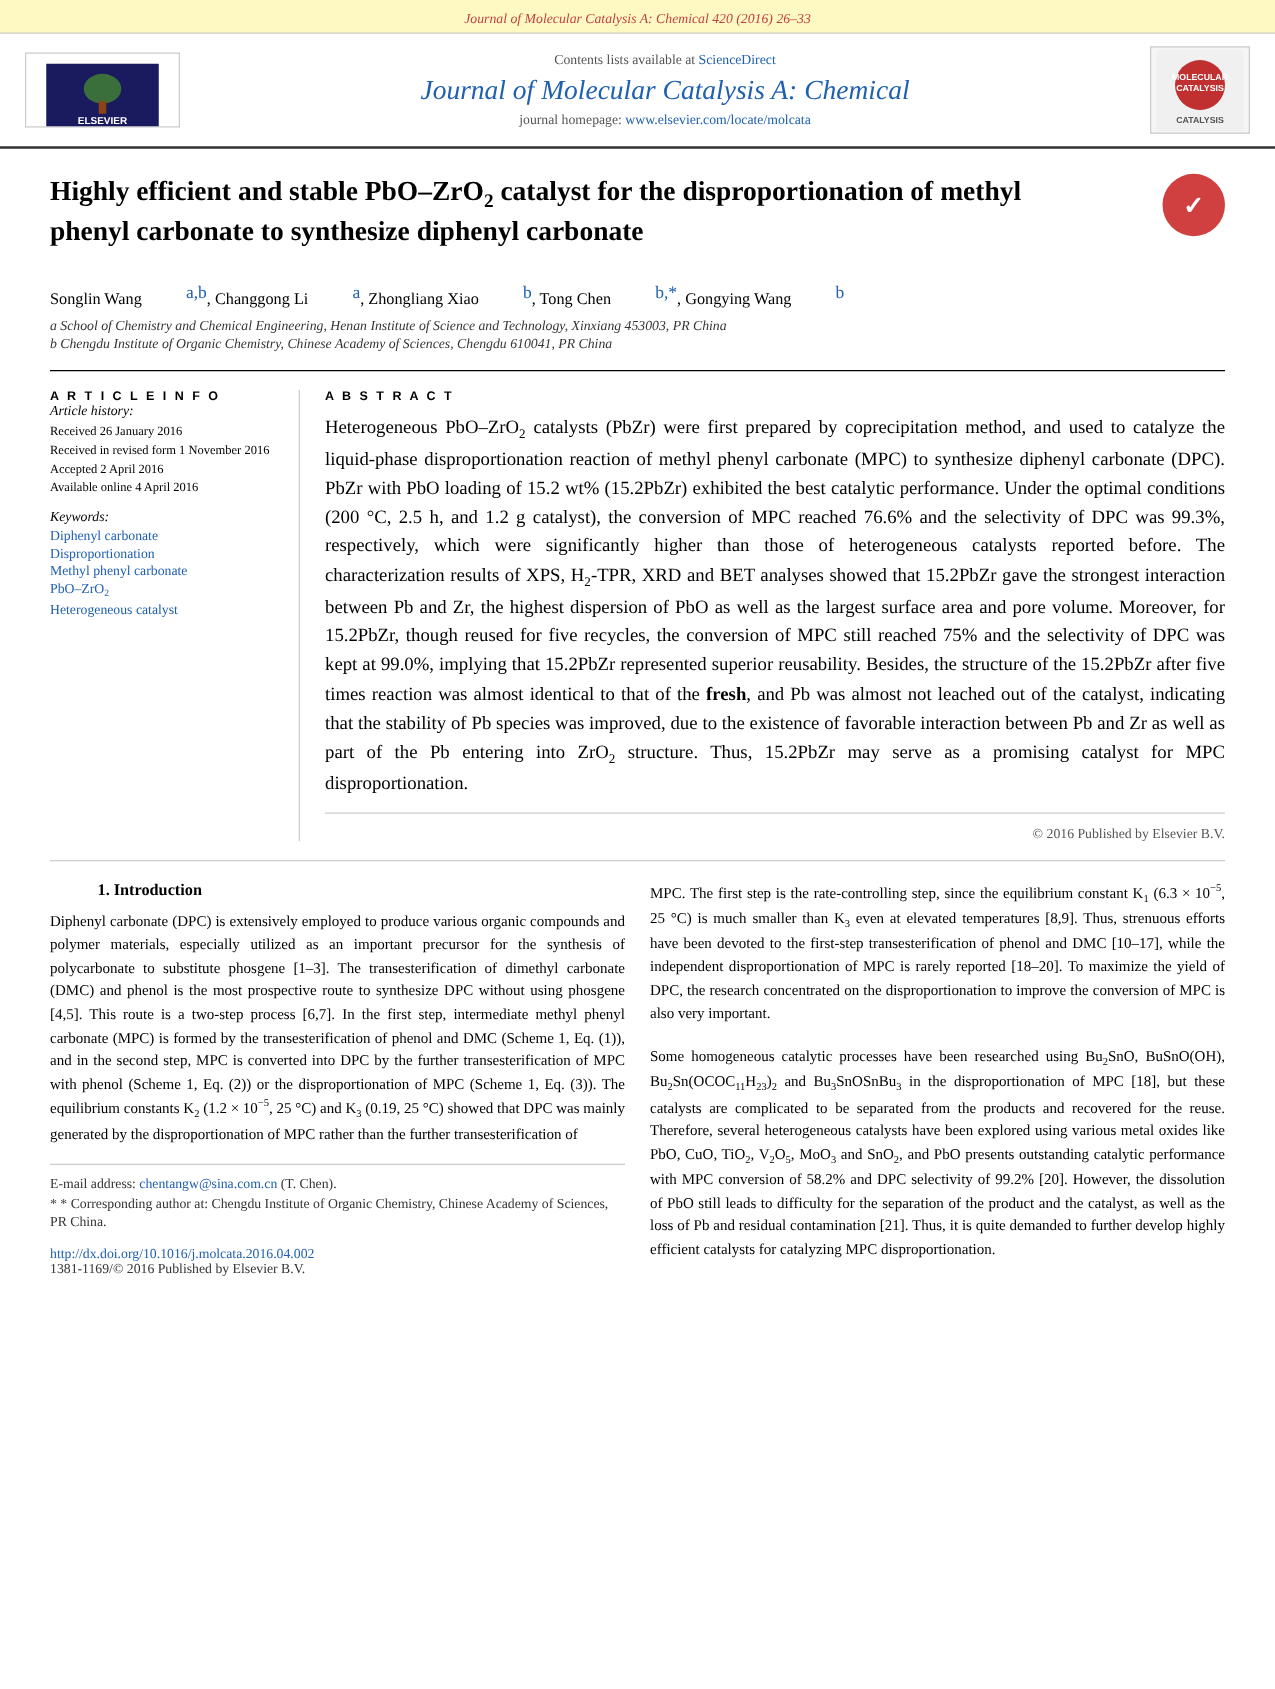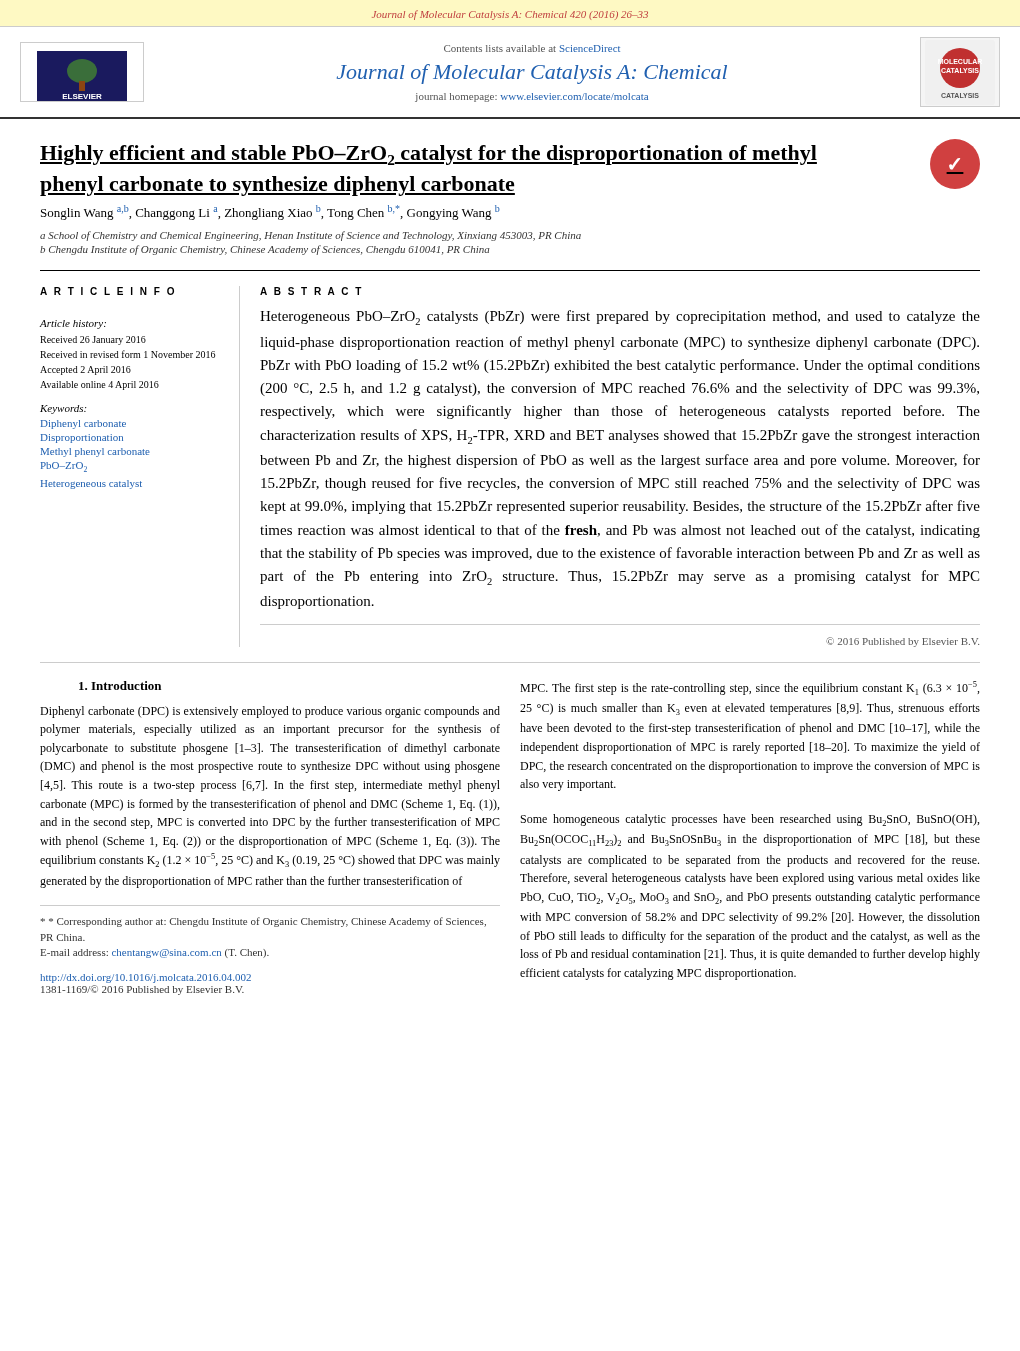--- a/index.html
+++ b/index.html
@@ -89,22 +89,21 @@
       font-weight: bold;
       text-align: center;
     }
     .article-body {
       padding: 20px 40px;
     }
     .article-title-section {
       display: flex;
       justify-content: space-between;
       align-items: flex-start;
-      margin-bottom: 4px;
-      text-decoration: underline;
+      margin-bottom: 27px;
     }
     .article-title {
       font-size: 22px;
       font-weight: bold;
       color: #000;
       line-height: 1.3;
       max-width: 820px;
     }
     .crossmark {
       width: 50px;
@@ -118,22 +117,23 @@
       color: #fff;
       font-size: 20px;
       font-weight: bold;
     }
     .authors-line {
       font-size: 13px;
       margin-bottom: 8px;
       color: #000;
     }
     .authors-line sup {
-      font-size: 10px;
-      color: #2060b0;
+      font-size: 14px;
+      color: #2060b0;
+      margin-left: 32px;
     }
     .affiliations {
       font-size: 11px;
       color: #333;
       margin-bottom: 15px;
       font-style: italic;
     }
     .affiliations p {
       margin-bottom: 2px;
     }
@@ -148,21 +148,21 @@
       width: 200px;
       flex-shrink: 0;
       border-right: 1px solid #ccc;
       padding-right: 15px;
     }
     .article-info h3 {
       font-family: Arial, sans-serif;
       font-size: 10px;
       letter-spacing: 2px;
       color: #000;
-      margin-bottom: 20px;
+      margin-bottom: 0;
       font-weight: bold;
     }
     .article-info .info-block {
       font-size: 11px;
       margin-bottom: 10px;
       color: #000;
     }
     .article-info .info-block .label {
       font-style: italic;
       font-size: 11px;
@@ -368,27 +368,27 @@
     <div class="main-left">
       <div class="section-title">
         <span>1.</span> <span>Introduction</span>
       </div>
       <div class="body-text">
         Diphenyl carbonate (DPC) is extensively employed to produce various organic compounds and polymer materials, especially utilized as an important precursor for the synthesis of polycarbonate to substitute phosgene [1–3]. The transesterification of dimethyl carbonate (DMC) and phenol is the most prospective route to synthesize DPC without using phosgene [4,5]. This route is a two-step process [6,7]. In the first step, intermediate methyl phenyl carbonate (MPC) is formed by the transesterification of phenol and DMC (Scheme 1, Eq. (1)), and in the second step, MPC is converted into DPC by the further transesterification of MPC with phenol (Scheme 1, Eq. (2)) or the disproportionation of MPC (Scheme 1, Eq. (3)). The equilibrium constants K<sub>2</sub> (1.2 × 10<sup>−5</sup>, 25 °C) and K<sub>3</sub> (0.19, 25 °C) showed that DPC was mainly generated by the disproportionation of MPC rather than the further transesterification of
       </div>
 
       <div class="footnote-section">
         <div class="footnote-text">
-          <span>* </span>
-          <span>* Corresponding author at: Chengdu Institute of Organic Chemistry, Chinese Academy of Sciences, PR China.</span>
-        </div>
-        <div class="footnote-text">
           <span>E-mail address:</span>
           <a style="color:#2060b0;">chentangw@sina.com.cn</a>
           <span>(T. Chen).</span>
+        </div>
+        <div class="footnote-text">
+          <span>* </span>
+          <span>* Corresponding author at: Chengdu Institute of Organic Chemistry, Chinese Academy of Sciences, PR China.</span>
         </div>
       </div>
 
       <div class="doi-section">
         <div class="doi-text">
           <a style="color:#2060b0;text-decoration:none;font-size:11px;">http://dx.doi.org/10.1016/j.molcata.2016.04.002</a>
         </div>
         <div class="doi-text-plain">1381-1169/© 2016 Published by Elsevier B.V.</div>
       </div>
     </div>

